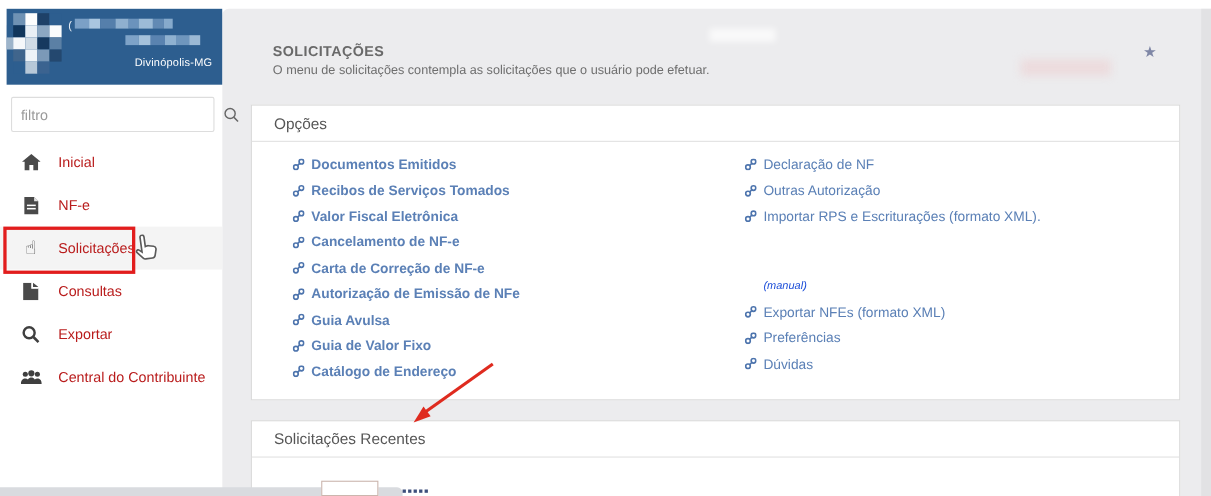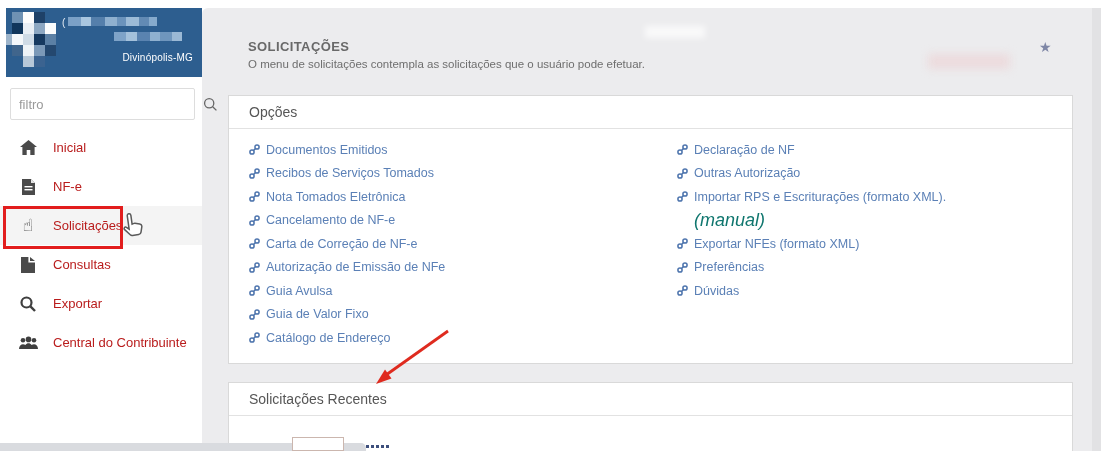--- a/index.html
+++ b/index.html
@@ -42,25 +42,25 @@
   .smudge2{position:absolute;left:928px;top:54px;width:82px;height:15px;background:rgba(236,205,208,.55);filter:blur(4px);z-index:2;}
 
   
   .card{position:absolute;background:#fff;border:1px solid #d9d9d9;z-index:2;box-sizing:border-box;}
   .card-options{left:228px;top:95px;width:845px;height:269px;}
   .card-recent{left:228px;top:382px;width:845px;height:78px;}
   .card-head{height:32px;display:flex;align-items:center;padding-left:20px;border-bottom:1px solid #e2e2e2;font-size:14px;color:#565656;}
   .card-body{position:relative;}
 
   .links-col{position:absolute;top:9px;display:flex;flex-direction:column;}
-  .links-left{left:20px;}
+  .links-left{left:37px;font-weight:bold;}
   .links-right{left:448px;}
   .link-row{display:flex;align-items:center;height:23.5px;gap:6px;cursor:pointer;}
   .link-label{font-size:12.5px;color:#5b80b6;}
-  .link-sub{font-size:18px;color:#0f766e;font-style:italic;height:23.5px;display:flex;align-items:center;padding-left:17px;}
+  .link-sub{font-size:10px;color:#1d4ed8;font-style:italic;height:23.5px;display:flex;align-items:center;padding-left:17px;margin-top:40px;}
   .link-icon{display:flex;}
 
   
   .arrow-svg{position:absolute;left:372px;top:326px;z-index:7;pointer-events:none;}
 
   
   .bottom-bar{position:absolute;left:0;top:443px;width:366px;height:8px;background:#d9dbdf;border-top-right-radius:5px;z-index:5;}
   .bottom-box{position:absolute;left:292px;top:437px;width:52px;height:14px;background:#fff;border:1px solid #cbb6ae;z-index:6;box-sizing:border-box;}
   .bottom-marks{position:absolute;left:366px;top:445px;z-index:6;display:flex;gap:2px;}
   .bottom-marks i{display:block;width:3px;height:3px;background:#3d4f7c;}
@@ -115,21 +115,21 @@
           <div class="link-row">
             <span class="link-icon">
               <svg width="11" height="11" viewBox="0 0 11 11">
                 <g stroke="#4d74ad" stroke-width="1.5" fill="none">
                   <circle cx="3" cy="8" r="2.1"></circle>
                   <circle cx="8" cy="3" r="2.1"></circle>
                   <line x1="4.3" y1="6.7" x2="6.7" y2="4.3"></line>
                 </g>
               </svg>
             </span>
-            <span class="link-label">Nota Tomados Eletrônica</span>
+            <span class="link-label">Valor Fiscal Eletrônica</span>
           </div>
 
           <div class="link-row">
             <span class="link-icon">
               <svg width="11" height="11" viewBox="0 0 11 11">
                 <g stroke="#4d74ad" stroke-width="1.5" fill="none">
                   <circle cx="3" cy="8" r="2.1"></circle>
                   <circle cx="8" cy="3" r="2.1"></circle>
                   <line x1="4.3" y1="6.7" x2="6.7" y2="4.3"></line>
                 </g>

